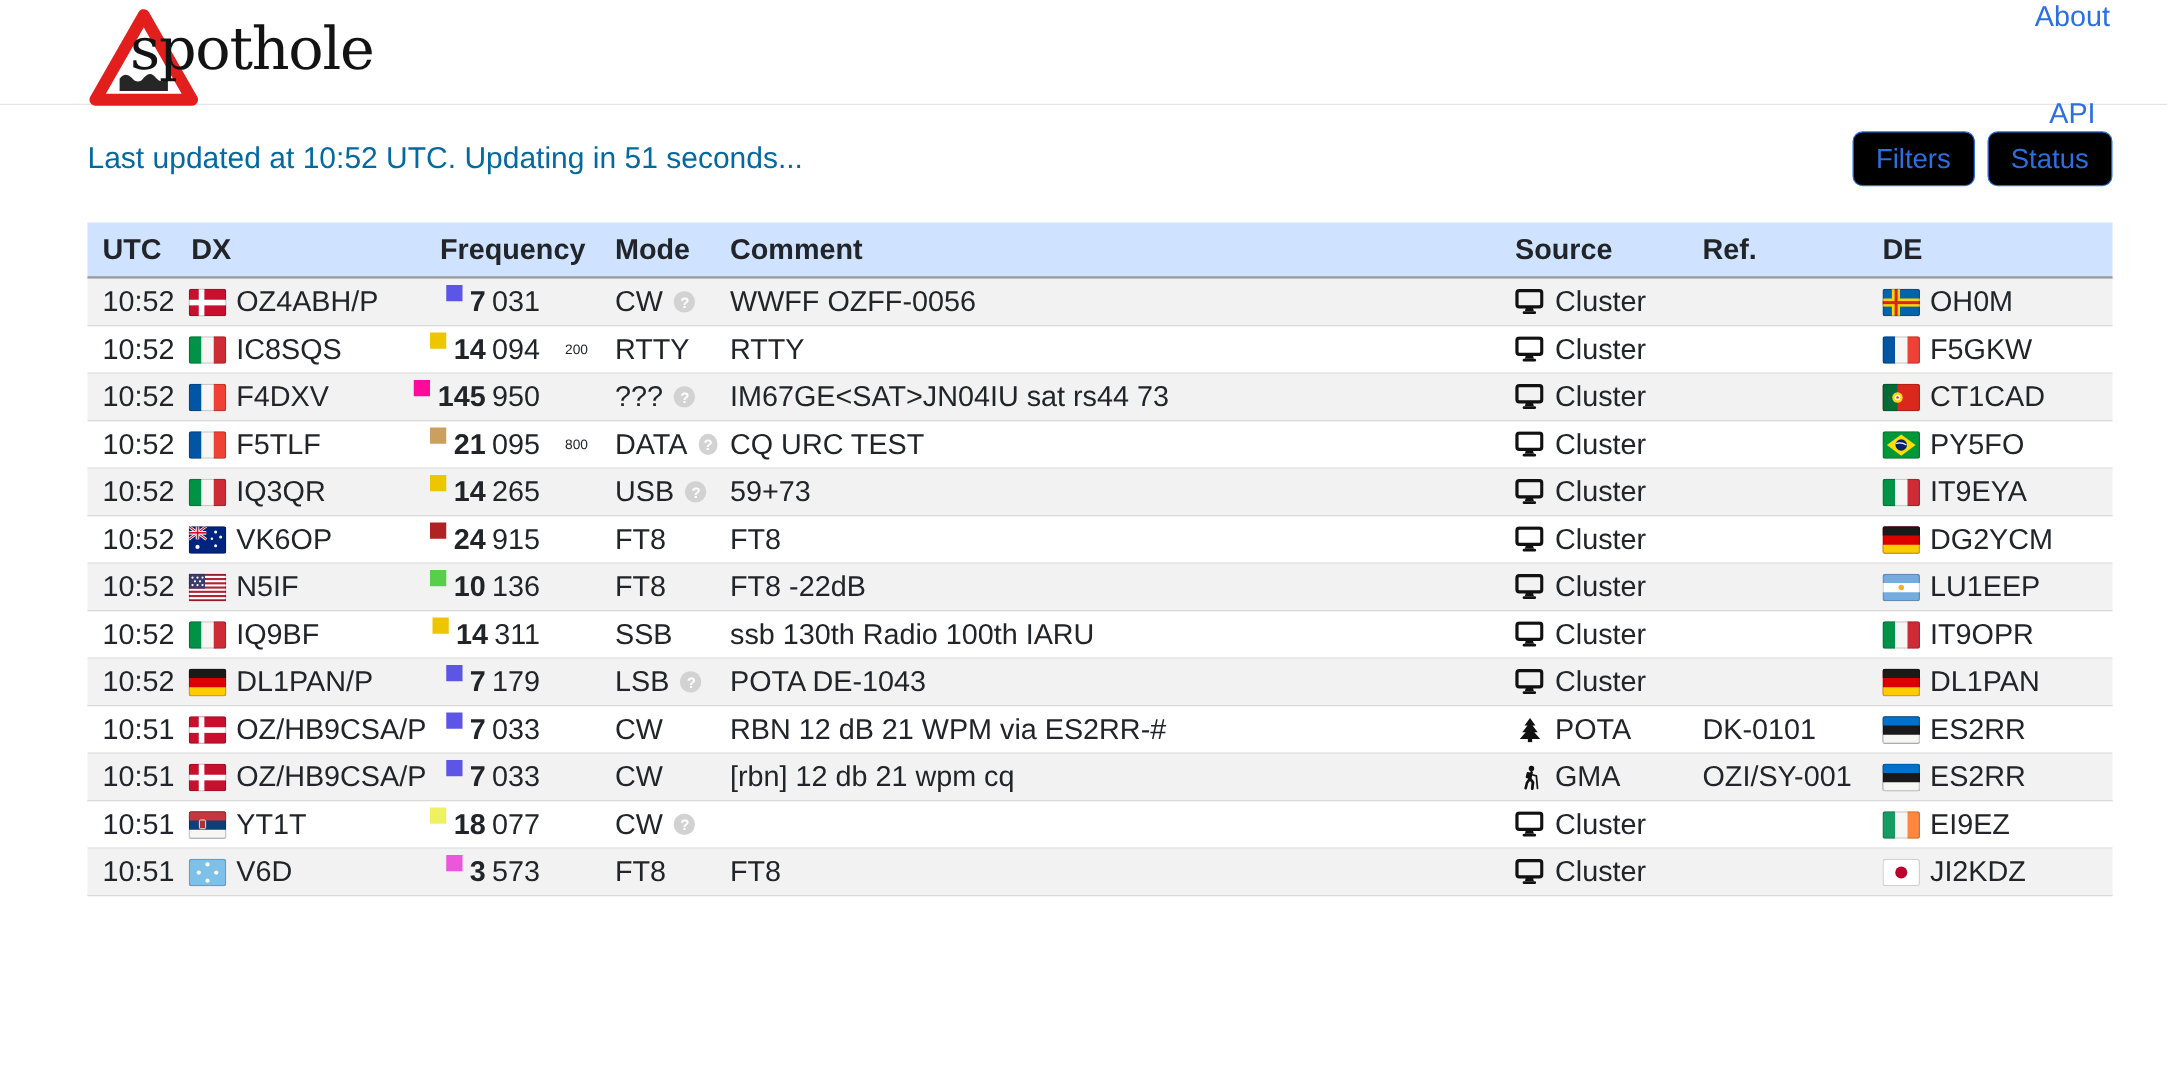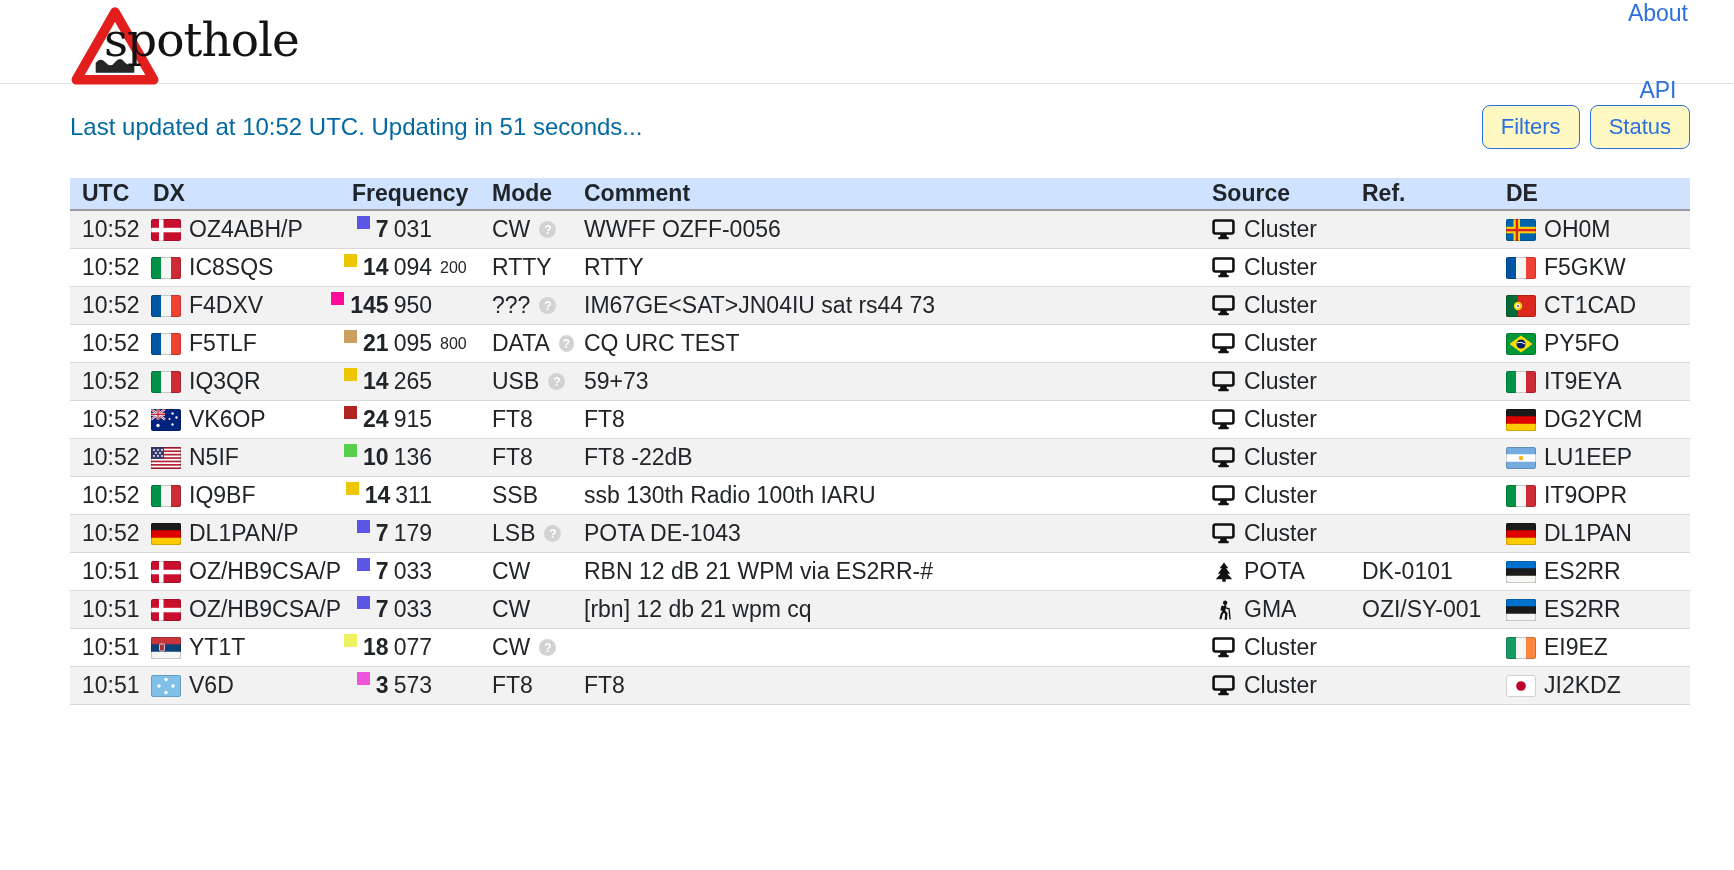--- a/index.html
+++ b/index.html
@@ -20,42 +20,42 @@
   .logo svg.sign{position:absolute;left:0;top:2px;}
   .logo .word{position:absolute;left:34px;top:8px;font-family:"DejaVu Serif","Liberation Serif",serif;
     font-weight:400;font-size:47px;letter-spacing:-1px;color:#131313;}
   .nav{position:absolute;right:46px;top:0;height:84px;display:flex;align-items:center;gap:50px;flex-direction:column;}
   .nav a{color:var(--accent);text-decoration:none;font-size:23px;cursor:pointer;}
 
   
   .toolbar{position:absolute;left:70px;right:44px;top:96px;height:62px;display:flex;align-items:center;justify-content:space-between;}
   .status-line{font-size:24px;color:#0369a1;}
   .toolbar .btns{display:flex;gap:10px;}
-  .btn{font-size:22px;color:var(--accent);background:#fef9c3;border:1.5px solid var(--accent);
+  .btn{font-size:22px;color:var(--accent);background:#000000;border:1.5px solid var(--accent);
     border-radius:8px;padding:8px 18px;cursor:pointer;font-family:inherit;}
 
   
   .spot-table{position:absolute;left:70px;top:178px;width:1620px;}
   .tr{display:grid;grid-template-columns:76px 198px 140px 90px 626px 150px 140px 200px;
     align-items:center;height:38px;border-bottom:1px solid var(--border);font-size:23px;}
-  .thead{background:var(--header-bg);height:33px;font-weight:700;border-bottom:2px solid #9b9b9b;}
+  .thead{background:var(--header-bg);height:45px;font-weight:700;border-bottom:2px solid #9b9b9b;}
   .tr.striped{background:var(--stripe);}
   .td{padding-left:12px;display:flex;align-items:center;white-space:nowrap;overflow:visible;}
   .c-dx{padding-left:5px;gap:8px;}
   .c-de{padding-left:16px;gap:8px;}
   .flag{display:inline-flex;width:30px;height:22px;flex:0 0 30px;}
   .flag svg{width:30px;height:22px;display:block;}
 
   .c-freq{padding-left:0;}
   .freq-main{display:flex;justify-content:flex-end;width:88px;gap:6px;flex:0 0 88px;}
   .band-square{width:13px;height:13px;flex:0 0 13px;display:inline-block;}
   .freq-num{white-space:nowrap;}
   .freq-num b{font-weight:700;}
   .freq-num .khz{margin-left:5px;font-weight:400;}
-  .freq-hz{font-size:16px;margin-left:8px;width:40px;}
+  .freq-hz{font-size:11px;margin-left:20px;width:40px;}
 
   .c-mode{padding-left:8px;gap:9px;}
   .help-badge{width:17px;height:17px;border-radius:50%;background:#d2d2d2;color:#fff;
     font-size:12px;font-weight:700;display:inline-flex;align-items:center;justify-content:center;cursor:pointer;}
 
   .c-source{gap:9px;padding-left:12px;}
   .src-icon{display:inline-flex;width:23px;justify-content:center;}
   .c-comment{padding-left:10px;}
   .c-ref{padding-left:12px;}
 </style>

